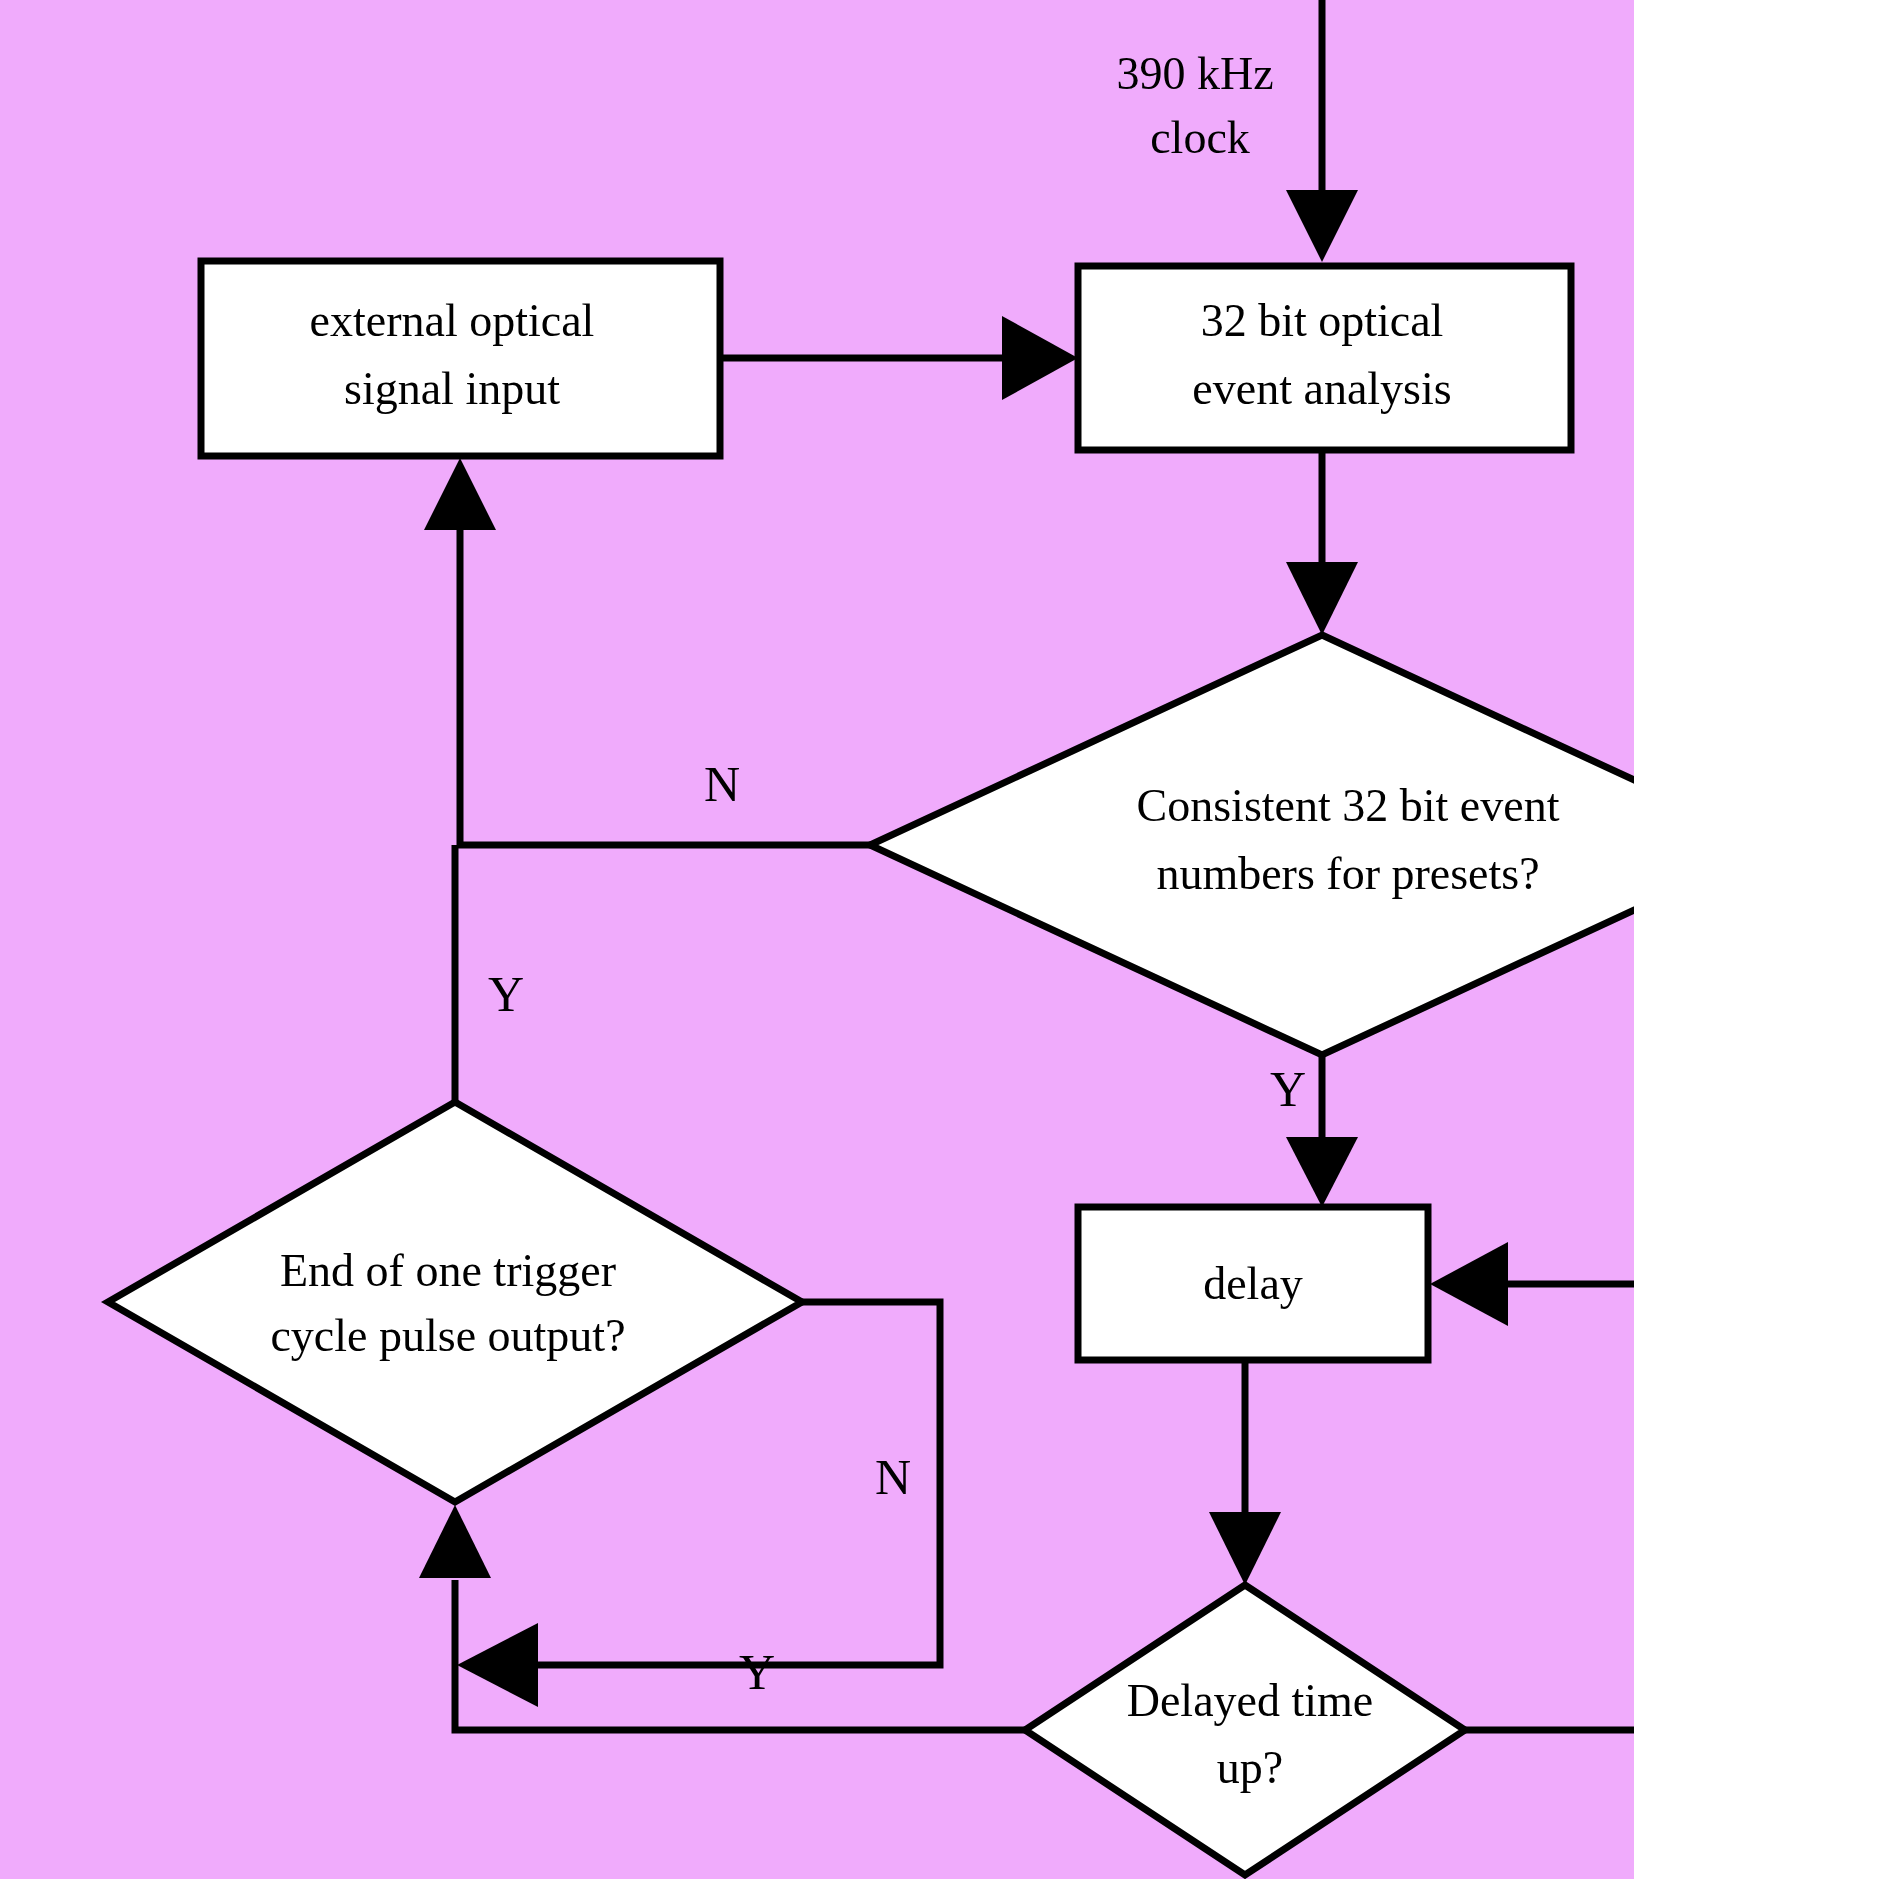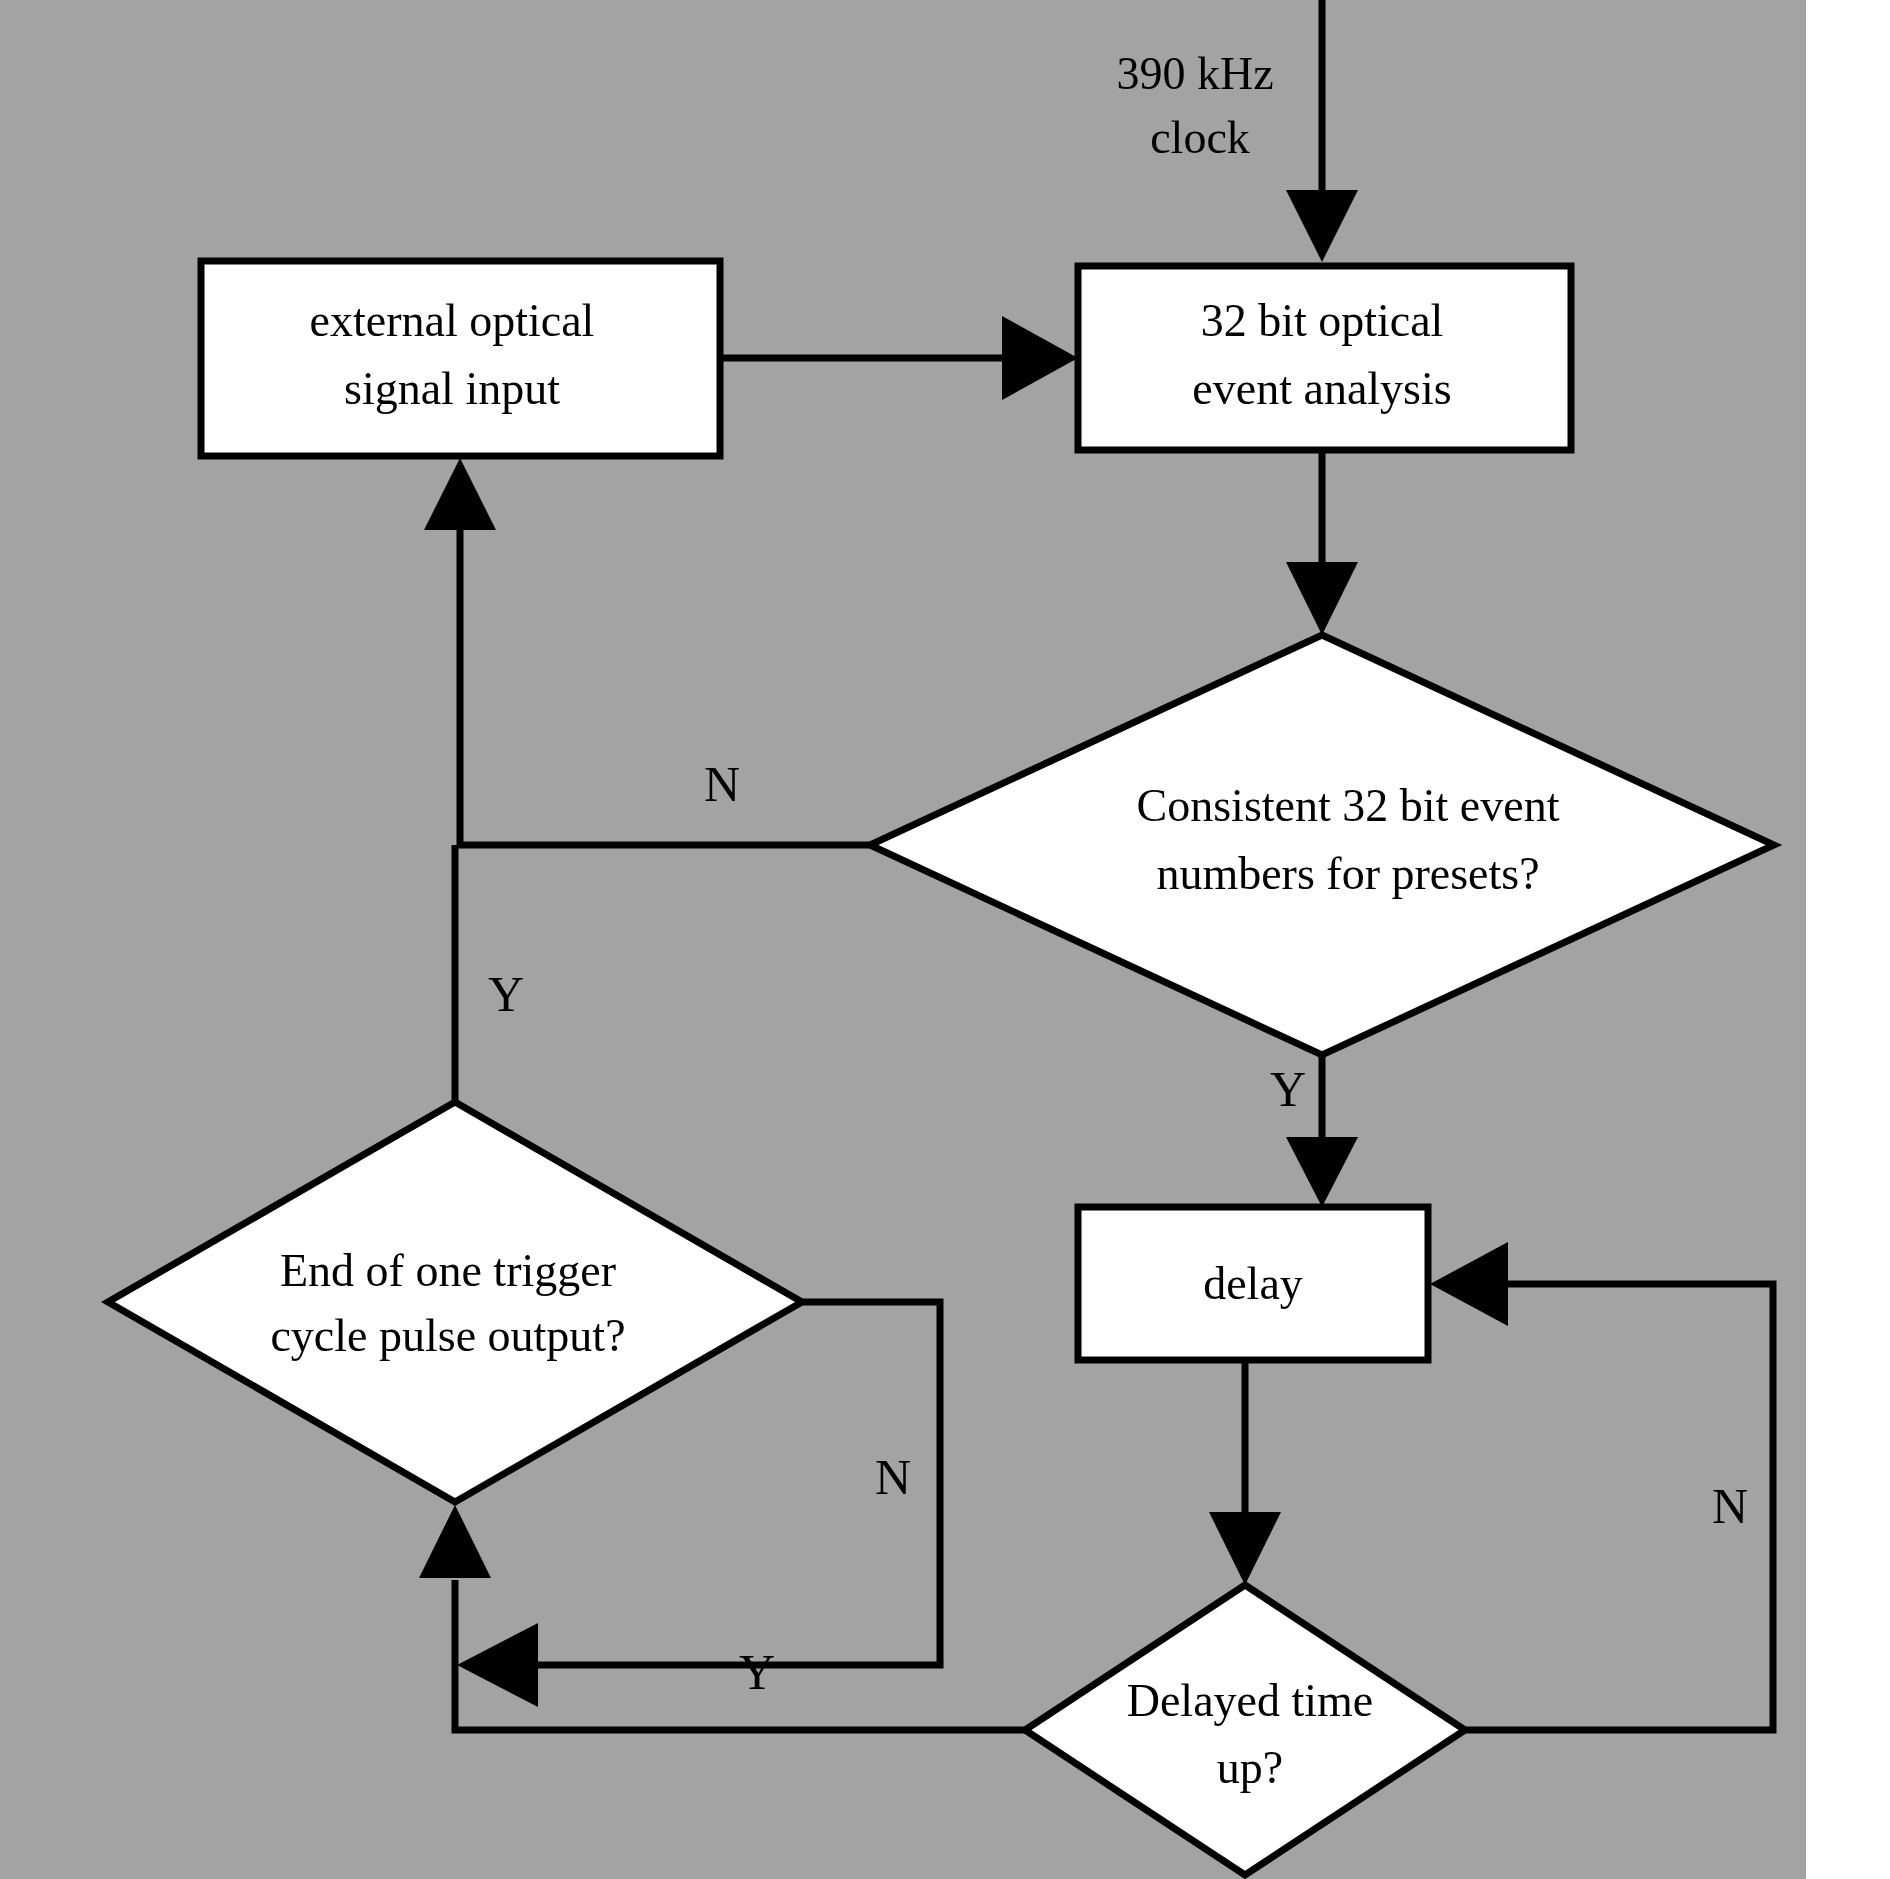--- a/index.html
+++ b/index.html
@@ -6,23 +6,23 @@
   html, body {
     margin: 0;
     padding: 0;
     background: #ffffff;
   }
   body {
     font-family: "Liberation Serif", "DejaVu Serif", serif;
   }
   #stage {
     position: relative;
-    width: 1806px;
+    width: 1634px;
     height: 1879px;
-    background: #a3a3a3;
+    background: #f0abfc;
     overflow: hidden;
   }
   #flow-svg {
     position: absolute;
     left: 0;
     top: 0;
     width: 1890px;
     height: 1879px;
   }
   .node-text {

